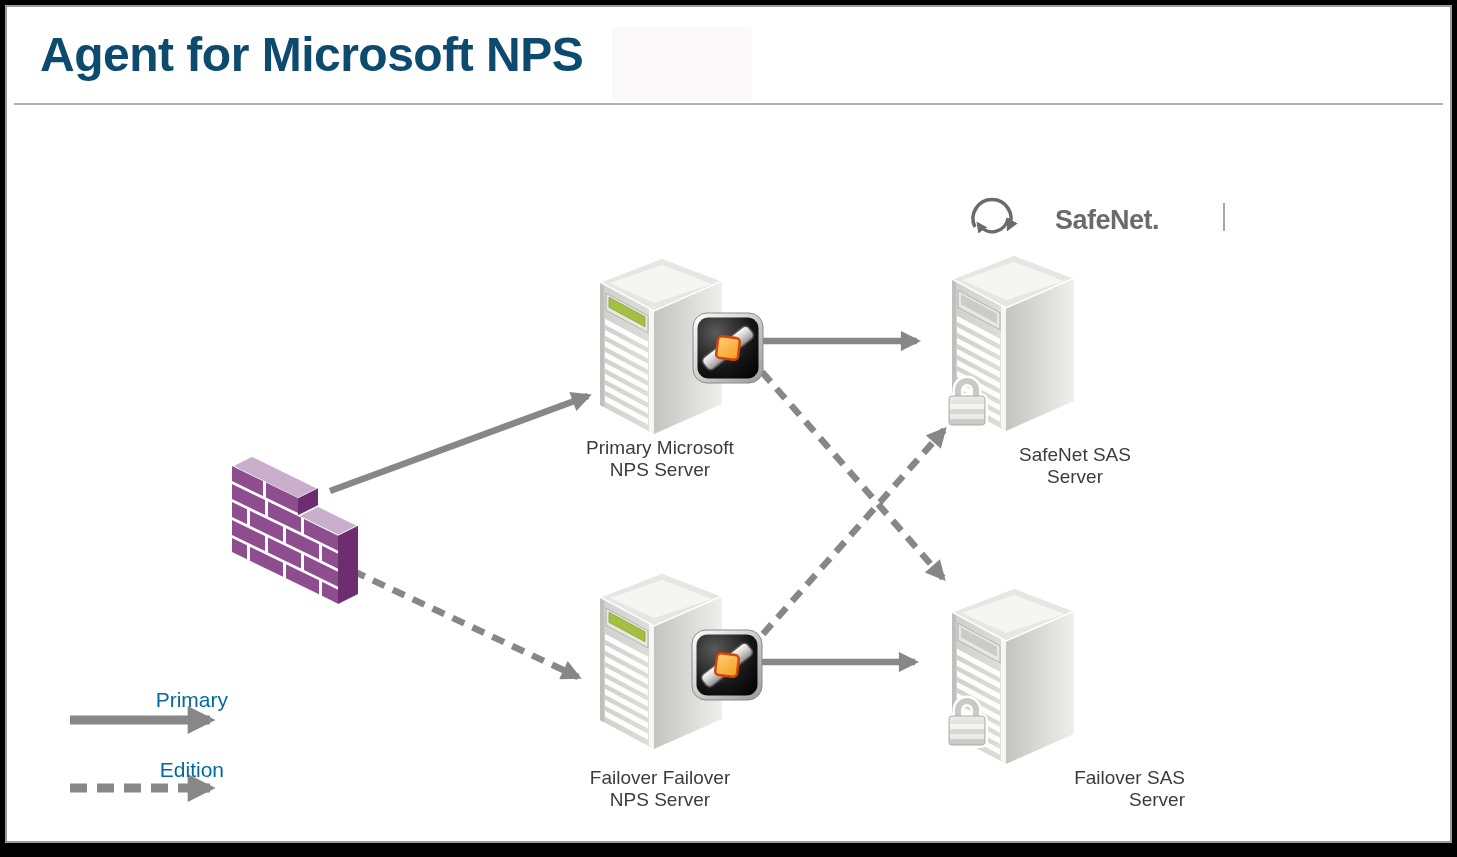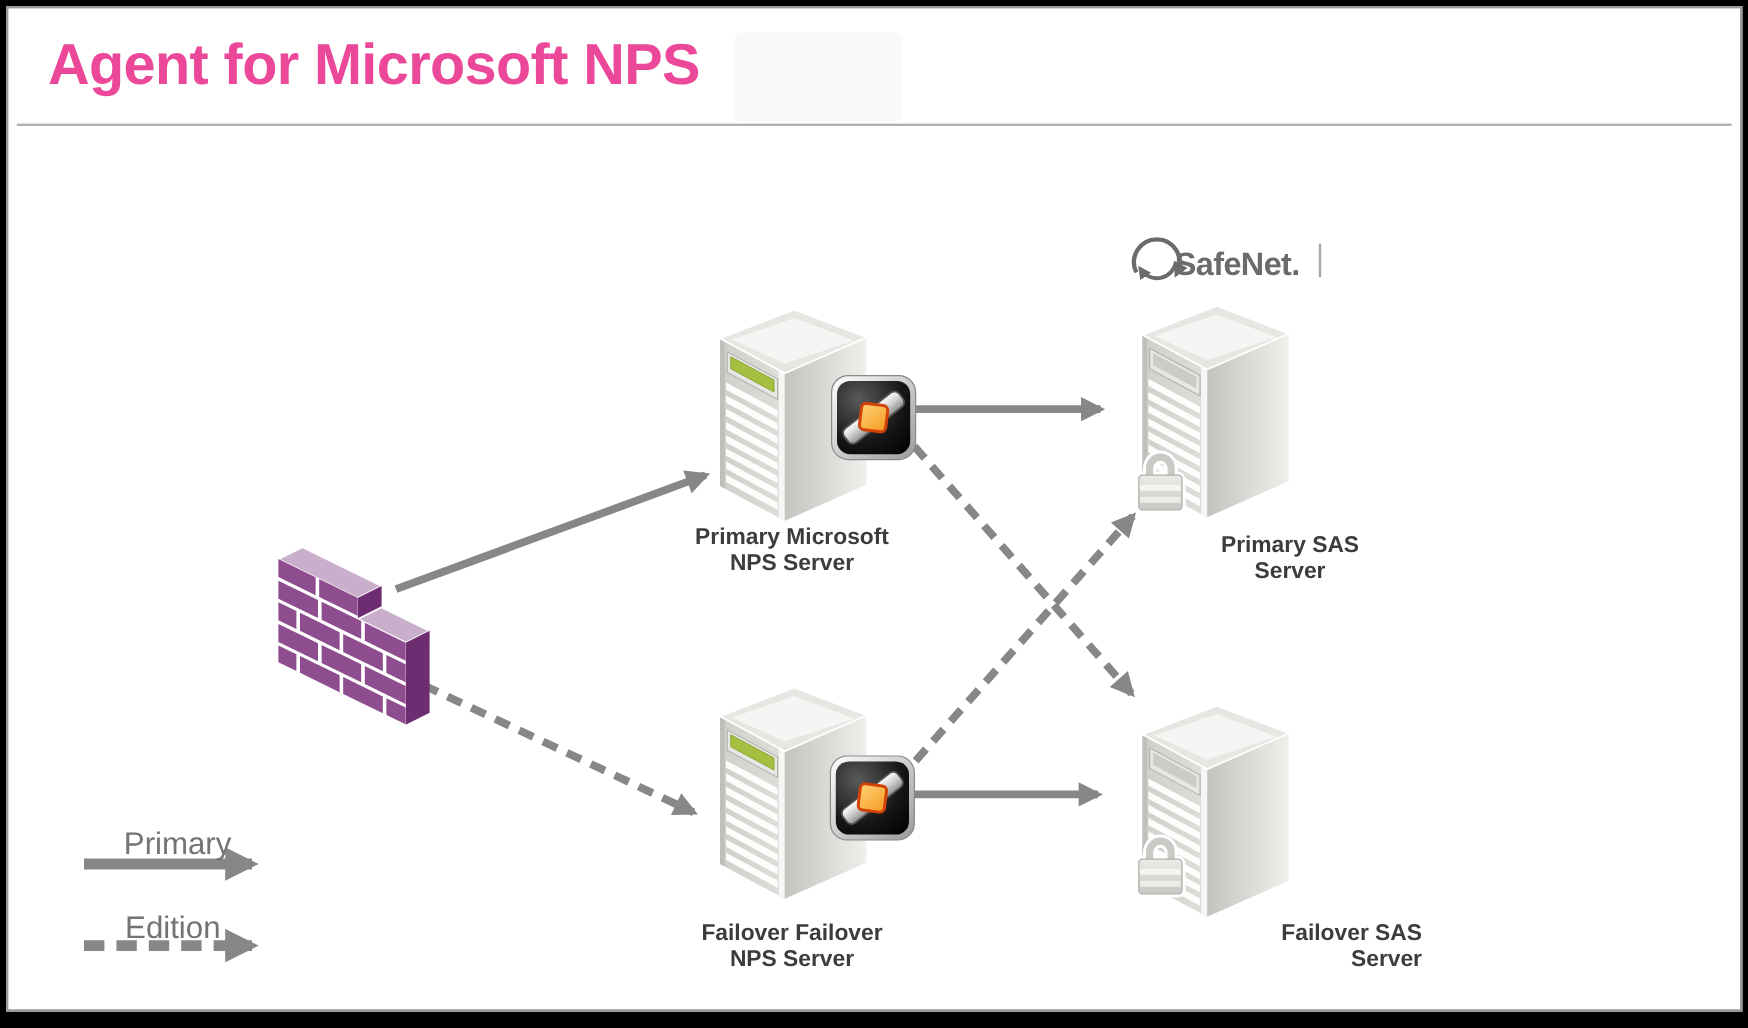--- a/index.html
+++ b/index.html
@@ -1,48 +1,48 @@
 <!DOCTYPE html>
 <html><head>
 <meta charset="utf-8">
 <style>
   html,body{margin:0;padding:0;background:#000;}
   .stage{position:relative;width:1457px;height:857px;background:#000;border-radius:10px;overflow:hidden;
          font-family:"Liberation Sans", sans-serif;}
   .slide{position:absolute;left:5px;top:5px;width:1443px;height:834px;background:#fff;
          border:2px solid #9b9b9b;}
   .page-title{position:absolute;left:33px;top:20px;font-size:48px;font-weight:700;
-              letter-spacing:-0.5px;color:#ec4899;white-space:nowrap;}
+              letter-spacing:-0.5px;color:#0c4a6e;white-space:nowrap;}
   .watermark{position:absolute;left:605px;top:20px;width:140px;height:74px;
              background:rgba(185,150,170,0.07);border-radius:6px;}
   .title-rule{position:absolute;left:7px;top:96px;width:1429px;height:2px;background:#b2b2b2;}
 
   
-  .logo{position:absolute;left:930px;top:186px;display:flex;align-items:flex-start;color:#58595b;}
+  .logo{position:absolute;left:958px;top:186px;display:flex;align-items:flex-start;color:#58595b;gap:48px;}
   .logo-swirl{width:56px;height:56px;margin-top:-2px;}
   .brand{font-size:27px;font-weight:700;color:#6a6b6d;margin-left:-14px;margin-top:12px;
          letter-spacing:-0.5px;}
   .logo-divider{width:2px;height:28px;background:#a7a7a7;margin:10px 14px 0 16px;}
   .logo-text{display:flex;flex-direction:column;margin-top:4px;}
   .product-line{font-size:25px;font-style:italic;line-height:26px;white-space:nowrap;}
   .product-bold{font-weight:700;letter-spacing:-0.5px;}
   .product-light{font-weight:400;margin-left:6px;letter-spacing:0.5px;}
   .edition-line{font-size:15px;font-style:italic;letter-spacing:4.5px;margin-top:3px;
                 white-space:nowrap;color:#55565a;}
 
   .diagram{position:absolute;left:0;top:0;width:1443px;height:834px;}
 
   .node-label{position:absolute;width:220px;text-align:center;font-size:19px;line-height:22px;
-              color:#3c3c3c;font-weight:bold;}
+              color:#3c3c3c;}
   .lbl-primary-nps{left:543px;top:430px;}
   .lbl-primary-sas{left:958px;top:437px;}
   .lbl-failover-nps{left:543px;top:760px;}
   .lbl-failover-sas{left:958px;top:760px;text-align:right;}
 
-  .legend-label{position:absolute;width:160px;text-align:center;font-size:26px;color:#737373;}
+  .legend-label{position:absolute;width:160px;text-align:right;font-size:21px;color:#0369a1;}
   .legend-primary-label{left:61px;top:681px;}
   .legend-failover-label{left:57px;top:751px;}
 </style>
 </head>
 <body>
 
 <div class="stage">
   <div class="slide">
 
     <div class="page-title">Agent for Microsoft NPS</div>
@@ -230,21 +230,21 @@
       <g>
         <line x1="63" y1="781" x2="203" y2="781" stroke="#878787" stroke-width="9" stroke-dasharray="17 10" marker-end="url(#ah)"></line>
       </g>
     </svg>
 
     <div class="node-label lbl-primary-nps">
       <div>Primary Microsoft</div>
       <div>NPS Server</div>
     </div>
     <div class="node-label lbl-primary-sas">
-      <div>Primary SAS</div>
+      <div>SafeNet SAS</div>
       <div>Server</div>
     </div>
     <div class="node-label lbl-failover-nps">
       <div>Failover Failover</div>
       <div>NPS Server</div>
     </div>
     <div class="node-label lbl-failover-sas">
       <div>Failover SAS</div>
       <div>Server</div>
     </div>

